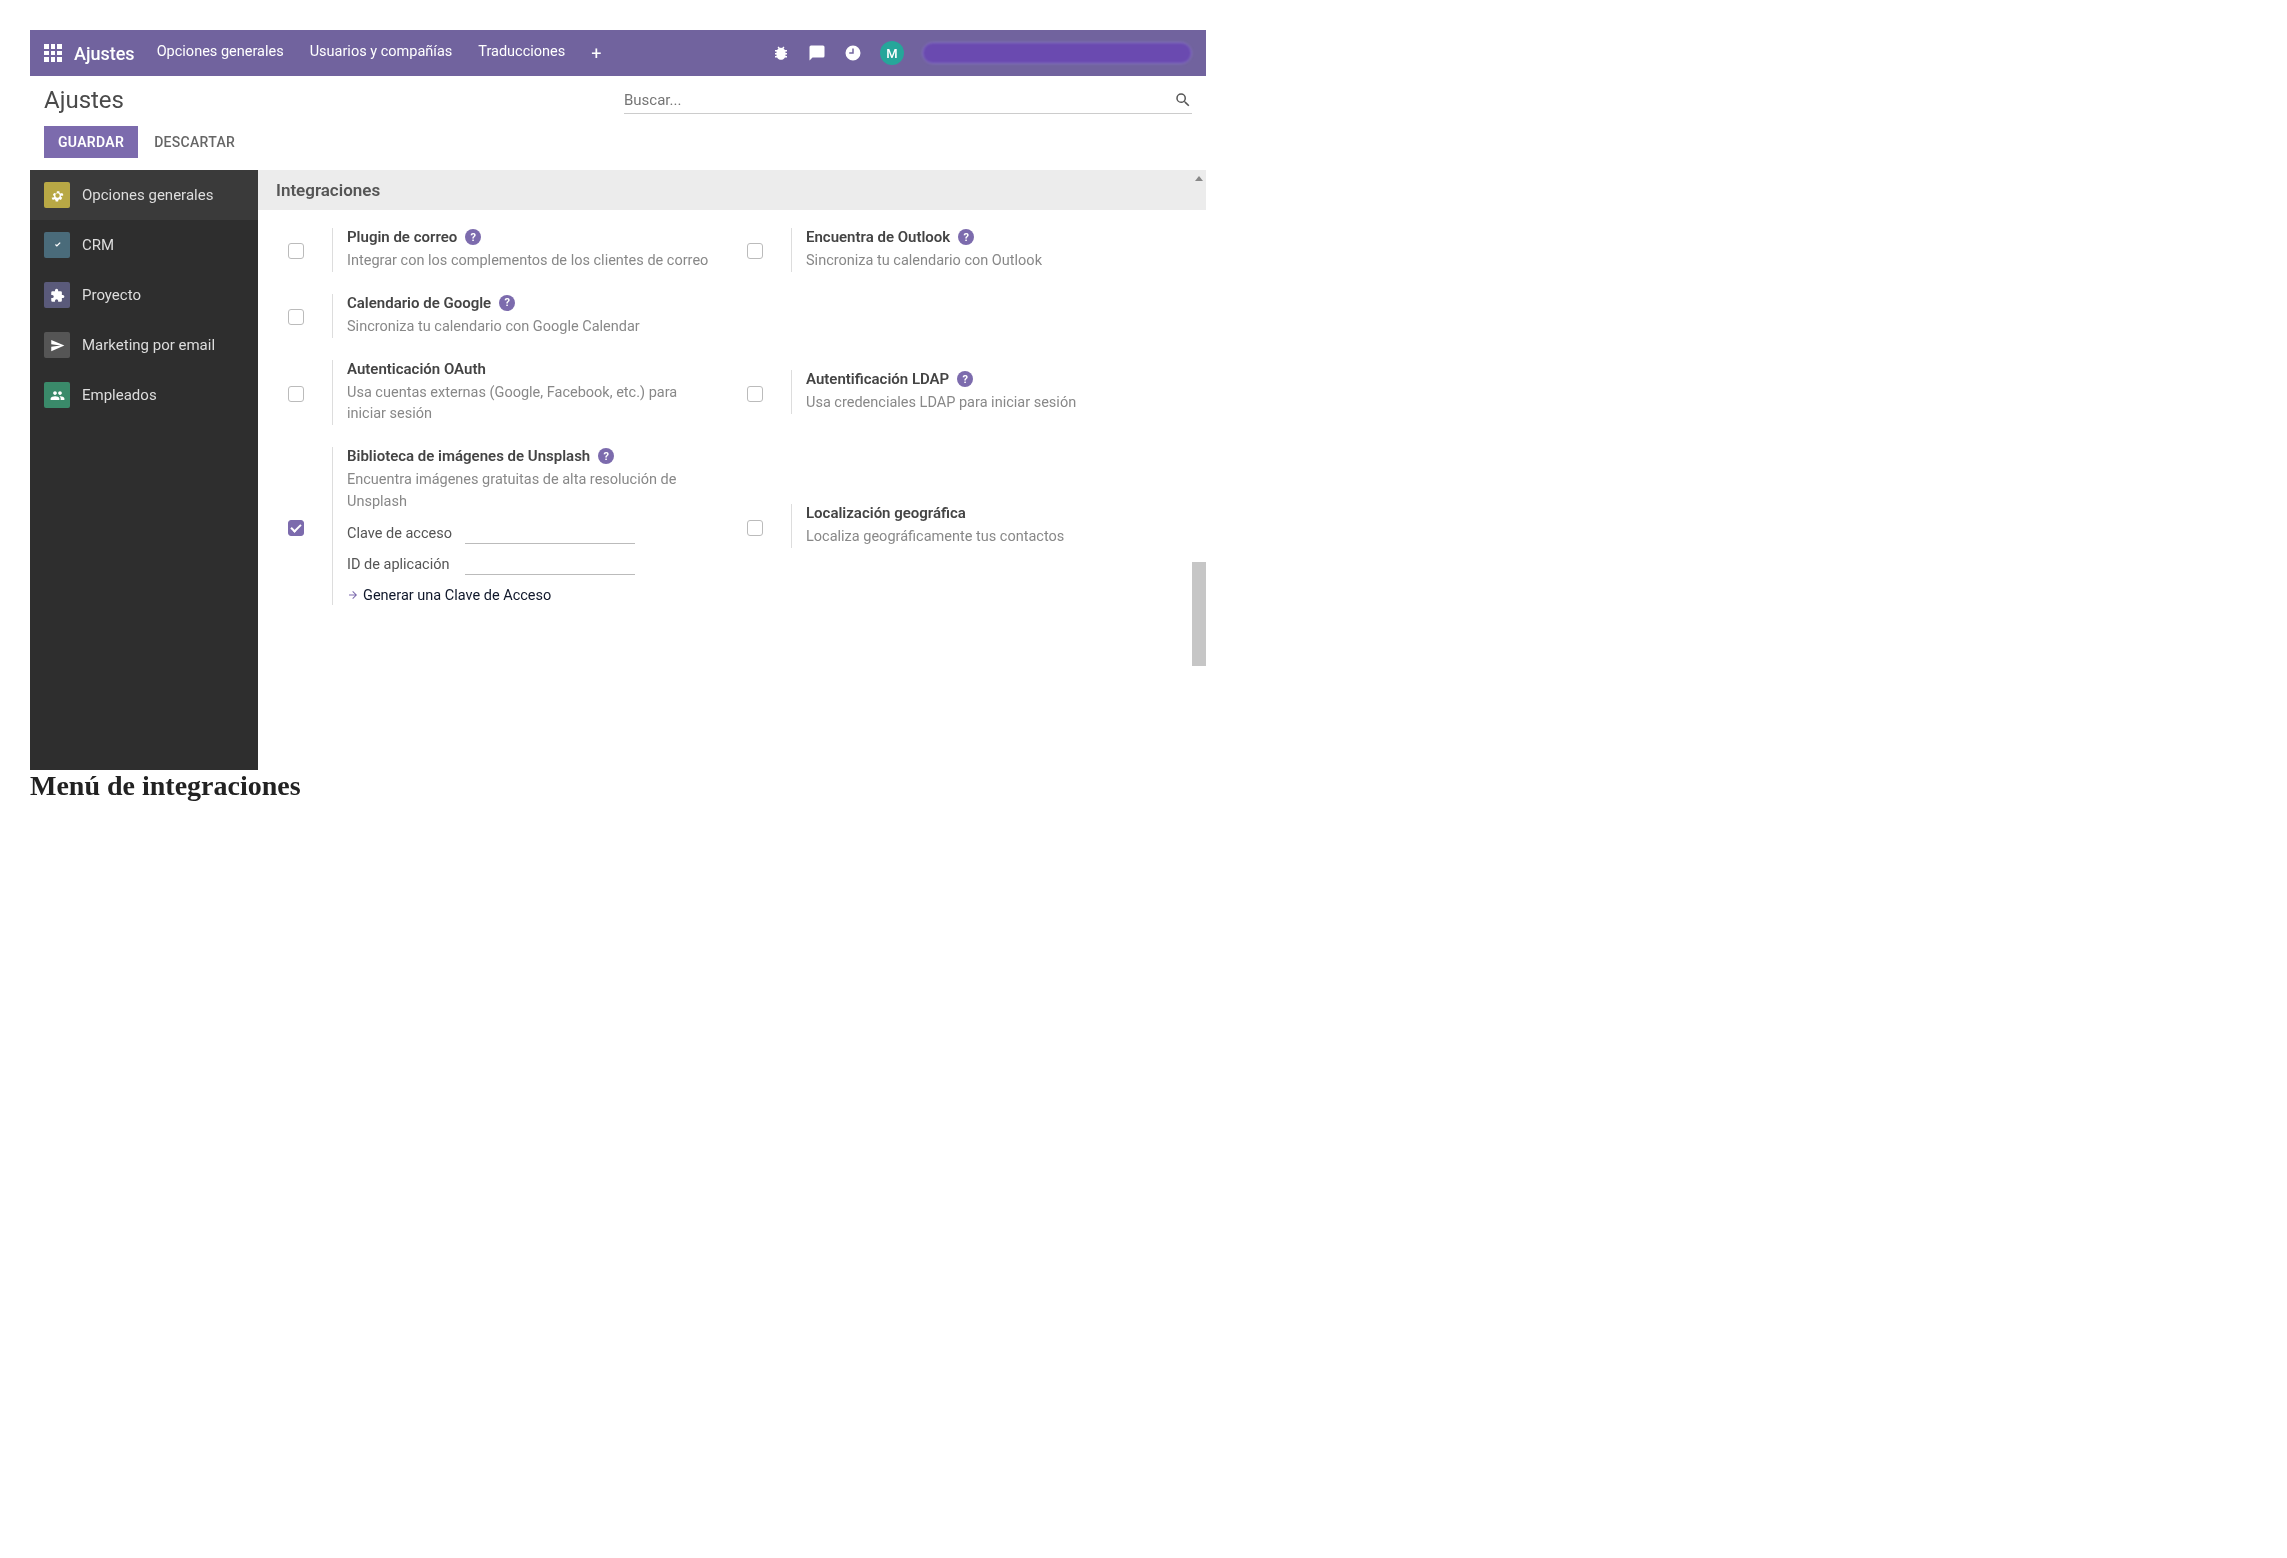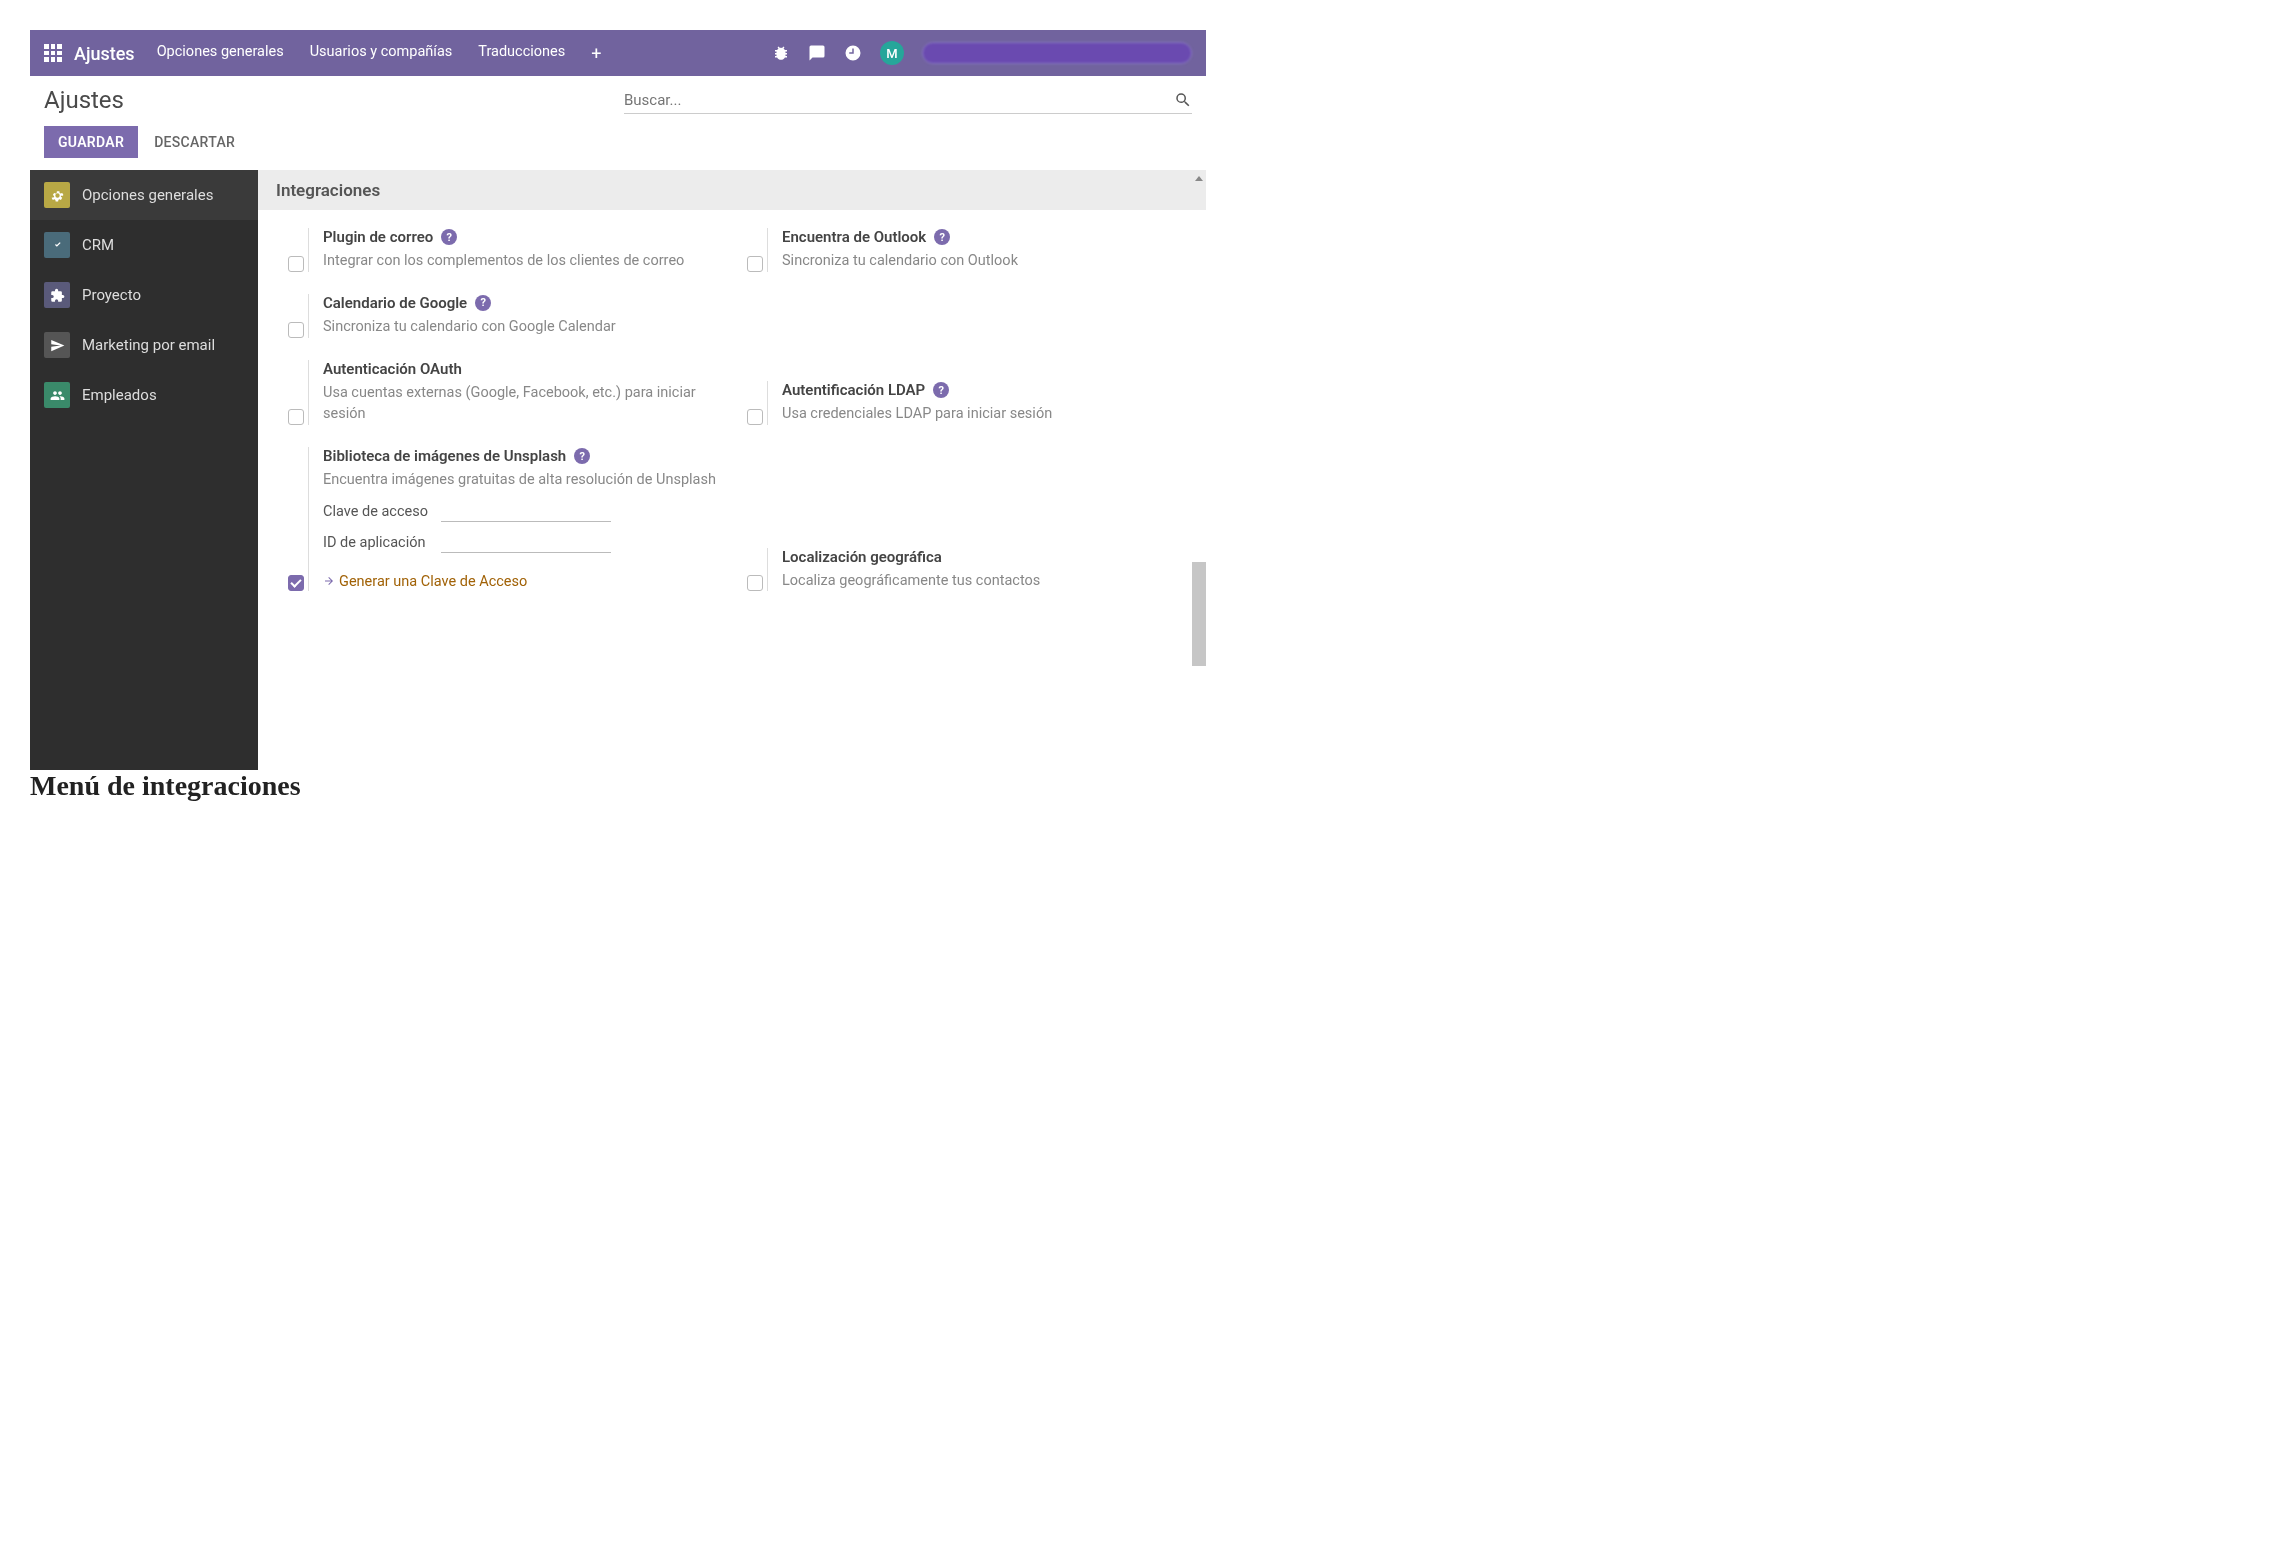--- a/index.html
+++ b/index.html
@@ -32,33 +32,33 @@
 .side-icon svg { width: 15px; height: 15px; fill: #fff; }
 .ic-gear { background: #b8a845; }
 .ic-crm { background: #4a6b7a; }
 .ic-proj { background: #5a5a7a; }
 .ic-mail { background: #555; }
 .ic-emp { background: #3a8a6a; }
 .content { flex: 1; position: relative; }
 .content-scroll { overflow-y: auto; }
 .section-head { background: #ececec; padding: 10px 18px; font-size: 17px; font-weight: 600; color: #555; }
 .options { padding: 18px 30px; display: grid; grid-template-columns: 1fr 1fr; column-gap: 30px; row-gap: 22px; }
-.opt { display: flex; gap: 4px; align-items: flex-end; }
+.opt { display: flex; gap: 28px; align-items: center; }
 .opt.full { grid-column: 1 / -1; width: 50%; }
 .checkbox { width: 16px; height: 16px; border: 1px solid #bbb; border-radius: 3px; margin-top: 3px; cursor: pointer; flex-shrink: 0; position: relative; }
 .checkbox.checked { background: #7c6bad; border-color: #7c6bad; }
 .checkbox.checked::after { content: ""; position: absolute; left: 4px; top: 1px; width: 4px; height: 8px; border: solid #fff; border-width: 0 2px 2px 0; transform: rotate(45deg); }
 .opt-body { border-left: 1px solid #ddd; padding-left: 14px; flex: 1; }
 .opt-title { font-size: 15px; font-weight: 600; color: #444; display: flex; align-items: center; gap: 8px; }
 .help { width: 16px; height: 16px; border-radius: 50%; background: #7c6bad; color: #fff; display: inline-flex; align-items: center; justify-content: center; font-size: 11px; font-weight: bold; cursor: pointer; }
 .opt-desc { font-size: 14.5px; color: #888; margin-top: 4px; line-height: 1.5; }
 .field-row { display: flex; align-items: center; gap: 8px; margin-top: 10px; }
 .field-label { font-size: 14.5px; color: #555; min-width: 110px; }
 .field-input { border: none; border-bottom: 1px solid #bbb; outline: none; font-size: 14px; padding: 2px 0; width: 170px; background: transparent; }
-.gen-link { display: inline-flex; align-items: center; gap: 4px; color: #a16207; font-size: 14.5px; margin-top: 20px; cursor: pointer; }
+.gen-link { display: inline-flex; align-items: center; gap: 4px; color: #0f172a; font-size: 14.5px; margin-top: 12px; cursor: pointer; }
 .gen-link svg { width: 12px; height: 12px; fill: #7c6bad; }
 .scrollbar-thumb { position: absolute; right: 0; top: 392px; width: 14px; height: 104px; background: #c6c6c6; }
 .tri-up { position: absolute; right: 3px; top: 6px; width: 0; height: 0; border-left: 4px solid transparent; border-right: 4px solid transparent; border-bottom: 5px solid #888; }
 .caption { font-family: Georgia, "Times New Roman", serif; font-size: 28px; font-weight: 700; color: #222; }
 </style>
 </head>
 <body>
 
 <div class="app">
 

